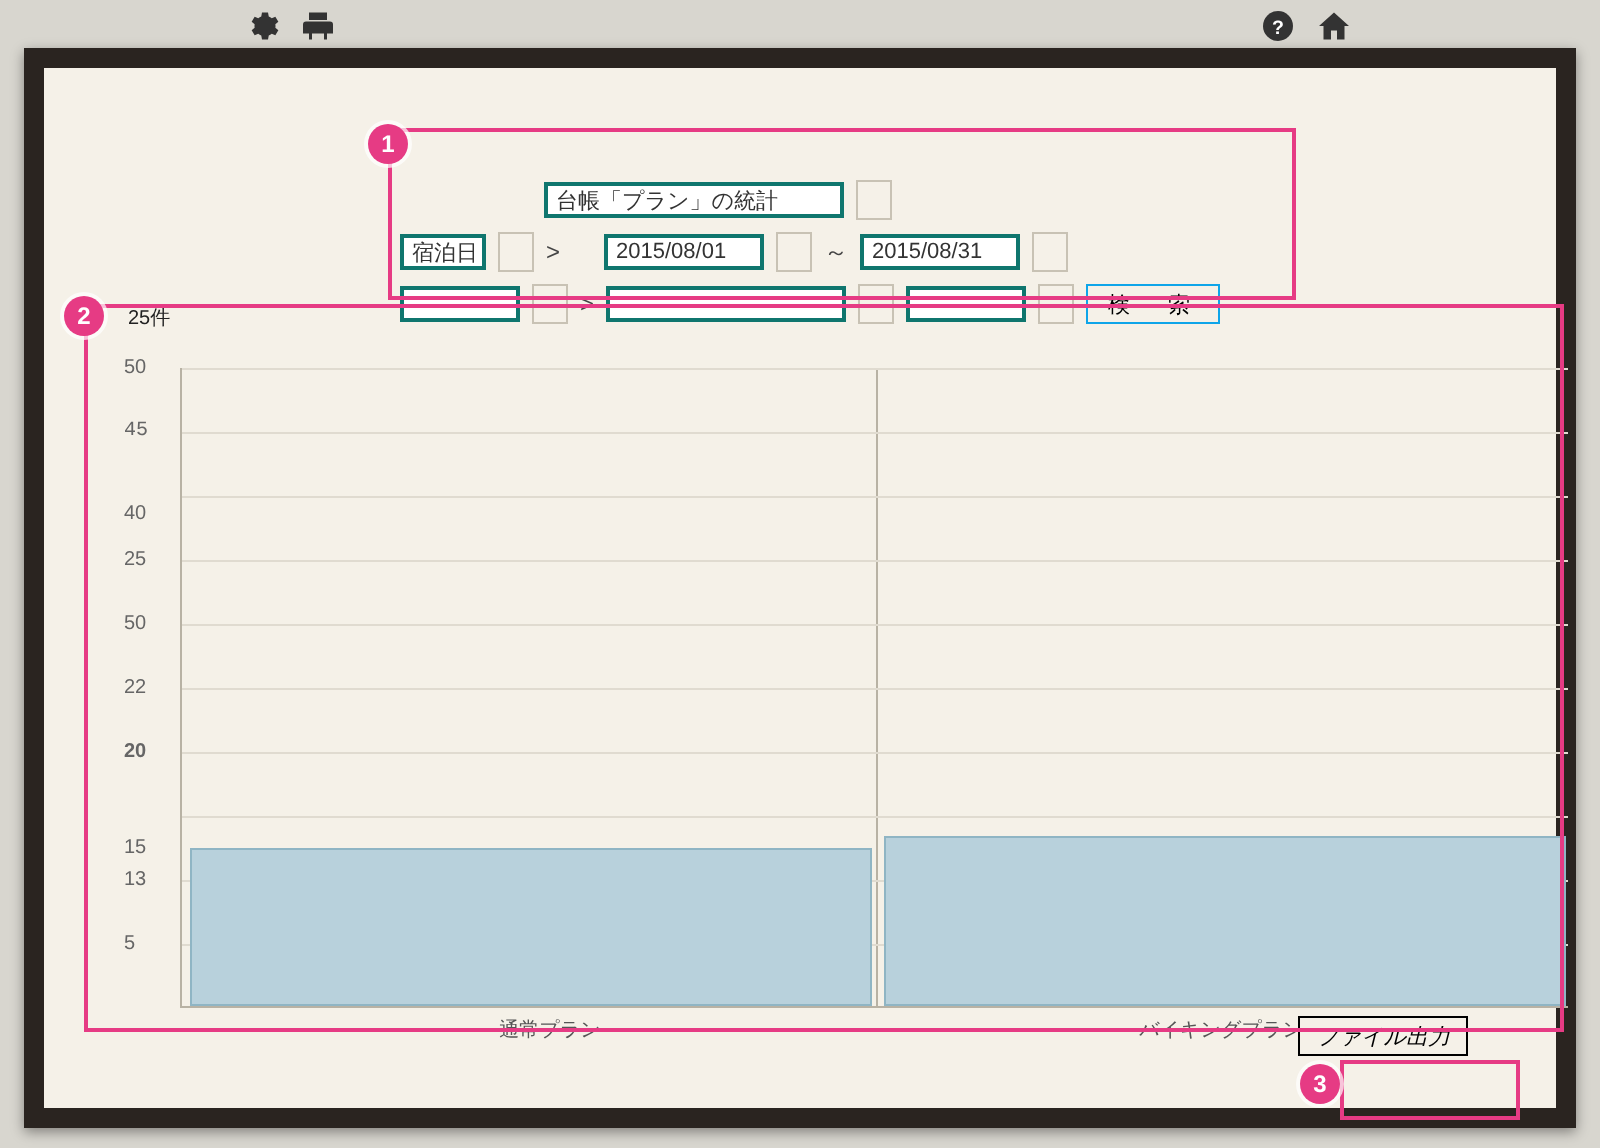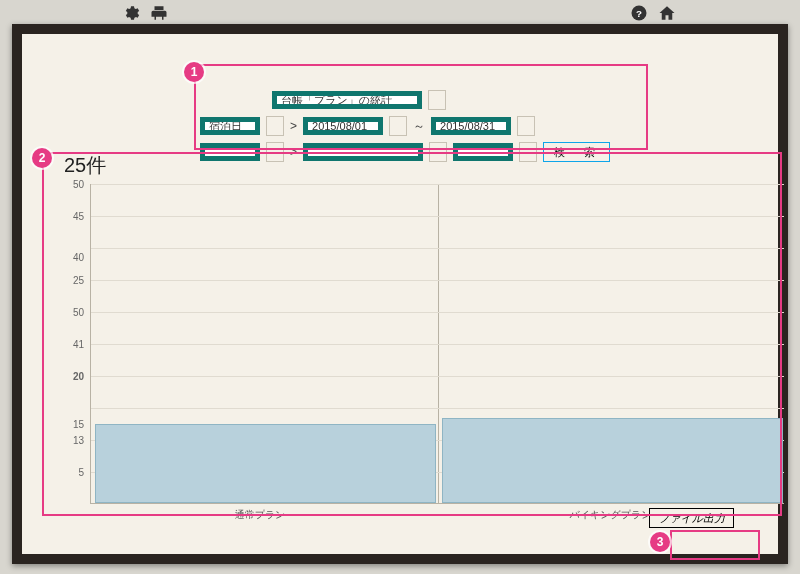--- a/index.html
+++ b/index.html
@@ -17,34 +17,34 @@
   svg{display:block;}
   
   .badge{position:absolute;width:20px;height:20px;border-radius:50%;
          background:#e63b84;color:#fff;font:bold 12px/20px sans-serif;
          text-align:center;box-shadow:0 0 0 2px rgba(255,255,255,.7);z-index:20;}
   .callout{position:absolute;border:2px solid #e63b84;pointer-events:none;z-index:10;}
   
   .filter{position:absolute;left:178px;top:56px;width:450px;height:78px;
           font-size:12px;color:#444;}
   .filter .row{display:flex;align-items:center;gap:6px;margin-bottom:6px;}
-  .txtin{height:18px;border:5px solid #0f766e;background:#fff;font-size:11px;
+  .txtin{height:18px;border:2px solid #0f766e;background:#fff;font-size:11px;
          padding:0 4px;color:#333;box-sizing:border-box;}
   .dd{width:16px;height:18px;border:1px solid #c8c2b4;background:#f5f1e8;display:inline-block;}
   .lbl{font-size:12px;}
   .btn{height:20px;padding:0 10px;border:1px solid #0ea5e9;background:#f5f1e8;
        font-size:11px;cursor:pointer;letter-spacing:4px;}
   
-  .count{position:absolute;left:42px;top:118px;font-size:20px;color:#222;}
+  .count{position:absolute;left:42px;top:118px;font-size:10px;color:#222;}
   
   .chart{position:absolute;left:40px;top:150px;width:722px;height:340px;}
   .plot{position:absolute;left:28px;top:0;right:0;bottom:20px;
         border-left:1px solid #b8b2a4;border-bottom:1px solid #b8b2a4;}
   .grid{position:absolute;left:0;right:0;height:0;border-top:1px solid #e0dbd0;}
-  .ylbl{position:absolute;left:0;width:22px;text-align:right;font-size:10px;color:#666;transform:translateY(-50%);}
+  .ylbl{position:absolute;left:0;width:22px;text-align:left;font-size:10px;color:#666;transform:translateY(-50%);}
   .xlbl{position:absolute;bottom:2px;font-size:10px;color:#555;text-align:center;transform:translateX(-50%);}
   .bar{position:absolute;bottom:0;background:#b8d1dc;border:1px solid #8fb5c4;}
   .centerline{position:absolute;left:50%;top:0;bottom:0;width:0;border-left:1px solid #b8b2a4;}
   
   .filebtn{position:absolute;right:44px;bottom:26px;height:20px;
            padding:0 8px;border:1px solid #000000;background:#f5f1e8;
            font-size:11px;cursor:pointer;font-style:italic;}
 </style>
 </head>
 <body>
@@ -87,24 +87,24 @@
     <div class="badge" style="right:108px;bottom:2px">3</div>
     <div class="callout" style="right:18px;bottom:-6px;width:86px;height:26px"></div>
 
     <div class="filter">
       <div class="row">
         <span style="width:66px"></span>
         <input class="txtin" style="width: 150px;" value="台帳「プラン」の統計">
         <span class="dd"></span>
       </div>
       <div class="row">
-        <input class="txtin" style="width: 60px;" value="宿泊日">
+        <input class="txtin" style="width: 43px;" value="宿泊日">
         <span class="dd"></span>
         <span class="lbl">&gt;</span>
-        <input class="txtin" style="width: 80px;" value="2015/08/01">
+        <input class="txtin" style="width: 80px; margin-left: 16px;" value="2015/08/01">
         <span class="dd"></span>
         <span class="lbl">～</span>
         <input class="txtin" style="width: 80px;" value="2015/08/31">
         <span class="dd"></span>
       </div>
       <div class="row">
         <input class="txtin" style="width: 60px;">
         <span class="dd"></span>
         <span class="lbl">&gt;</span>
         <input class="txtin" style="width: 120px;">
@@ -116,44 +116,44 @@
     </div>
 
     <div class="count">25件</div>
 
     <div class="chart">
       <div id="ylabels">
           <div class="ylbl" style="top: 288px;">5</div>
           <div class="ylbl" style="top: 256px;">13</div>
           <div class="ylbl" style="top: 240px;">15</div>
           <div class="ylbl" style="top: 192px; font-weight: bold;">20</div>
-          <div class="ylbl" style="top: 160px;">41</div>
+          <div class="ylbl" style="top: 160px;">22</div>
           <div class="ylbl" style="top: 128px;">50</div>
           <div class="ylbl" style="top: 96px;">25</div>
           <div class="ylbl" style="top: 73px;">40</div>
-          <div class="ylbl" style="top: 32px;">45</div>
+          <div class="ylbl" style="top: 32px; font-family: Liberation Mono, monospace;">45</div>
           <div class="ylbl" style="top: 0px;">50</div>
         </div>
       <div class="plot" id="plot">
         <div class="centerline"></div>
       <div class="grid" style="top: 288px;"></div>
           <div class="grid" style="top: 256px;"></div>
           <div class="grid" style="top: 224px;"></div>
           <div class="grid" style="top: 192px;"></div>
           <div class="grid" style="top: 160px;"></div>
           <div class="grid" style="top: 128px;"></div>
           <div class="grid" style="top: 96px;"></div>
           <div class="grid" style="top: 64px;"></div>
           <div class="grid" style="top: 32px;"></div>
           <div class="grid" style="top: 0px;"></div>
           <div class="bar" style="left: 4px; width: 339px; height: 76.8px;"></div>
           <div class="bar" style="left: 351px; width: 339px; height: 83.2px;"></div>
         </div>
       <div id="xlabels">
-          <div class="xlbl" style="left: 198px;">通常プラン</div>
+          <div class="xlbl" style="left: 213px;">通常プラン</div>
           <div class="xlbl" style="left: 548.5px; text-align: right;">バイキングプラン</div>
         </div>
     </div>
 
     <button class="filebtn">ファイル出力</button>
 
   </div>
 </div>
 
 </body></html>

